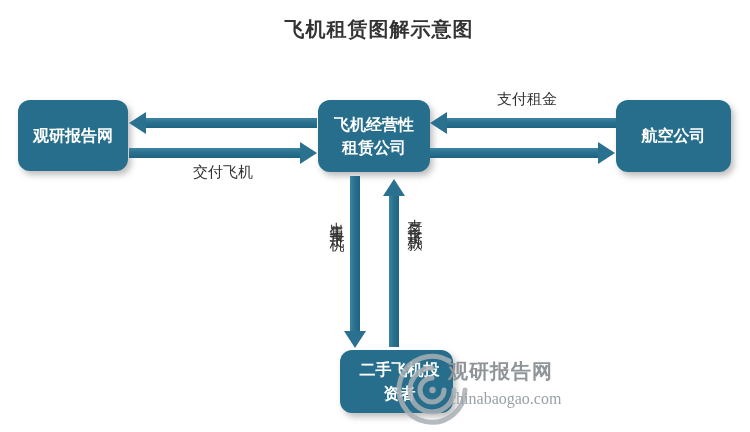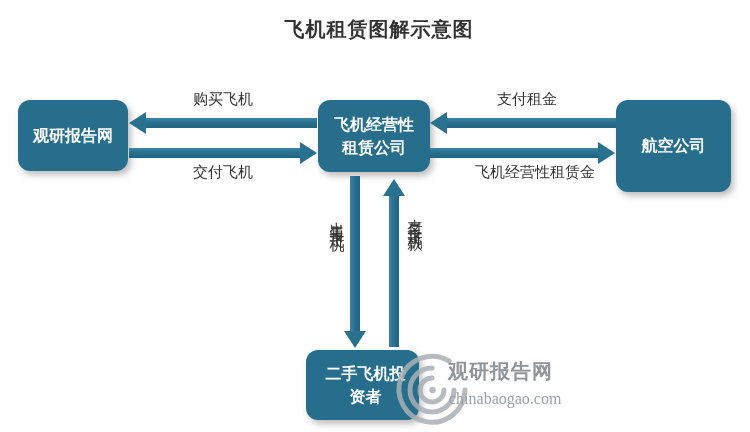--- a/index.html
+++ b/index.html
@@ -48,41 +48,39 @@
   <h1 class="title">飞机租赁图解示意图</h1>
 
   <div class="node" style="left:18px;top:100px;width:110px;height:71px;">
     <span>观研报告网</span>
   </div>
 
   <div class="node" style="left:318px;top:100px;width:112px;height:72px;">
     <span>飞机经营性租赁公司</span>
   </div>
 
-  <div class="node" style="left:616px;top:100px;width:115px;height:92px;">
+  <div class="node" style="left:616px;top:100px;width:115px;height:72px;">
     <span>航空公司</span>
   </div>
 
-  <div class="node" style="left:306px;top:350px;width:113px;height:70px;padding-left:16px;">
+  <div class="node" style="left:340px;top:350px;width:113px;height:63px;padding-left:16px;">
     <span>二手飞机投资者</span>
   </div>
 
   <div class="harrow west" style="left:146px;top:118px;width:171px;"></div>
   <div class="harrow east" style="left:129px;top:148px;width:171px;"></div>
 
   <div class="harrow west" style="left:447px;top:118px;width:169px;"></div>
   <div class="harrow east" style="left:430px;top:148px;width:168px;"></div>
 
   <div class="varrow south" style="left:350px;top:176px;height:155px;"></div>
   <div class="varrow north" style="left:389px;top:196px;height:151px;"></div>
 
-  <div class="elabel" style="left:133px;top:90px;width:180px;">购买飞机</div>
   <div class="elabel" style="left:133px;top:163px;width:180px;">交付飞机</div>
   <div class="elabel" style="left:437px;top:90px;width:180px;">支付租金</div>
-  <div class="elabel" style="left:435px;top:163px;width:200px;">飞机经营性租赁金</div>
   <div class="vlabel" style="left:327px;top:210px;">出售二手飞机</div>
   <div class="vlabel" style="left:405px;top:207px;">支付二手飞机款</div>
 
   <svg class="wm-swirl" width="80" height="80" viewBox="0 0 80 80">
     <g fill="none" stroke="currentColor" stroke-linecap="round">
       <path d="M57 11 A33 33 0 1 0 73 40" stroke-width="5"></path>
       <path d="M40 18 A22 22 0 1 0 62 40" stroke-width="5"></path>
       <path d="M40 28 A12 12 0 1 0 52 40" stroke-width="5"></path>
     </g>
     <circle cx="40.5" cy="40" r="3.2" fill="currentColor"></circle>

